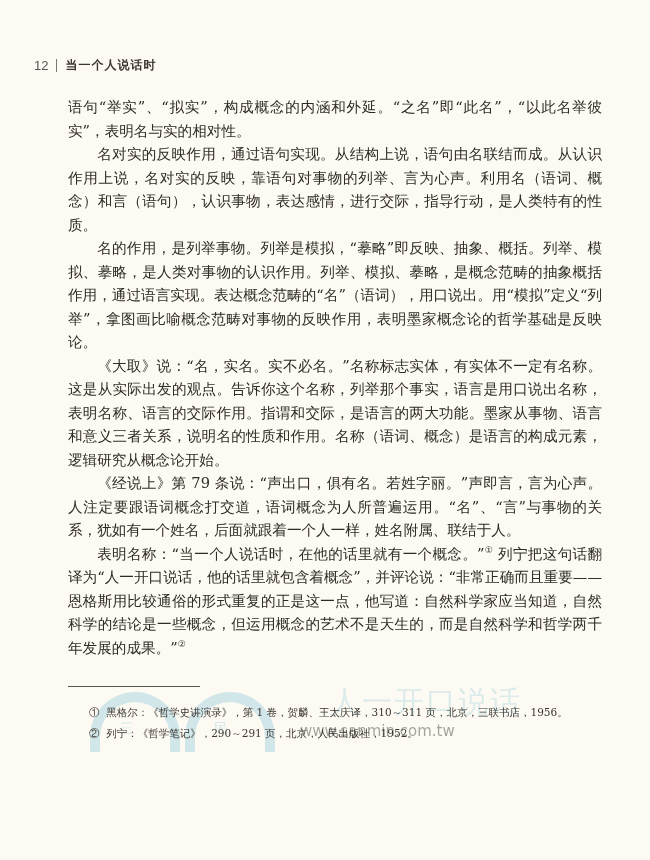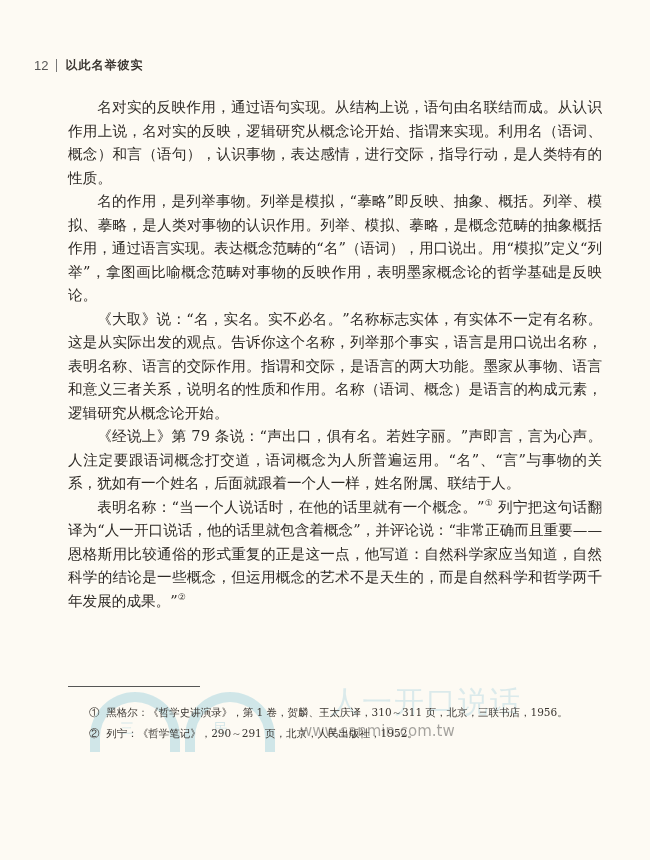--- a/index.html
+++ b/index.html
@@ -135,25 +135,26 @@
     .watermark .wm-c2 { left: 124px; }
   </style>
 </head>
 <body>
 
 <div class="page">
 
   <div class="header">
     <span class="page-num">12</span>
     <span class="sep"></span>
-    <span class="book-title">以此名举彼实</span>
+    <span class="book-title">当一个人说话时</span>
   </div>
 
   <div class="body">
-    <p>名对实的反映作用，通过语句实现。从结构上说，语句由名联结而成。从认识作用上说，名对实的反映，逻辑研究从概念论开始、指谓来实现。利用名（语词、概念）和言（语句），认识事物，表达感情，进行交际，指导行动，是人类特有的性质。</p>
+    <p class="cont">语句“举实”、“拟实”，构成概念的内涵和外延。“之名”即“此名”，“以此名举彼实”，表明名与实的相对性。</p>
+    <p>名对实的反映作用，通过语句实现。从结构上说，语句由名联结而成。从认识作用上说，名对实的反映，靠语句对事物的列举、言为心声。利用名（语词、概念）和言（语句），认识事物，表达感情，进行交际，指导行动，是人类特有的性质。</p>
     <p>名的作用，是列举事物。列举是模拟，“摹略”即反映、抽象、概括。列举、模拟、摹略，是人类对事物的认识作用。列举、模拟、摹略，是概念范畴的抽象概括作用，通过语言实现。表达概念范畴的“名”（语词），用口说出。用“模拟”定义“列举”，拿图画比喻概念范畴对事物的反映作用，表明墨家概念论的哲学基础是反映论。</p>
     <p>《大取》说：“名，实名。实不必名。”名称标志实体，有实体不一定有名称。这是从实际出发的观点。告诉你这个名称，列举那个事实，语言是用口说出名称，表明名称、语言的交际作用。指谓和交际，是语言的两大功能。墨家从事物、语言和意义三者关系，说明名的性质和作用。名称（语词、概念）是语言的构成元素，逻辑研究从概念论开始。</p>
     <p>《经说上》第 79 条说：“声出口，俱有名。若姓字丽。”声即言，言为心声。人注定要跟语词概念打交道，语词概念为人所普遍运用。“名”、“言”与事物的关系，犹如有一个姓名，后面就跟着一个人一样，姓名附属、联结于人。</p>
     <p>
       <span>表明名称：“当一个人说话时，在他的话里就有一个概念。”</span><span class="sup">①</span><span> 列宁把这句话翻译为“人一开口说话，他的话里就包含着概念”，并评论说：“非常正确而且重要——恩格斯用比较通俗的形式重复的正是这一点，他写道：自然科学家应当知道，自然科学的结论是一些概念，但运用概念的艺术不是天生的，而是自然科学和哲学两千年发展的成果。”</span><span class="sup">②</span>
     </p>
   </div>
 
   <div class="watermark">
     <div class="arc arc1"></div>

